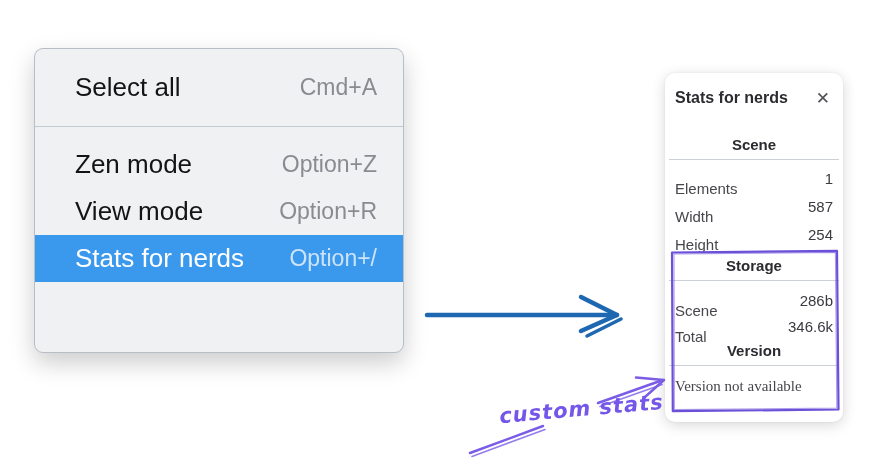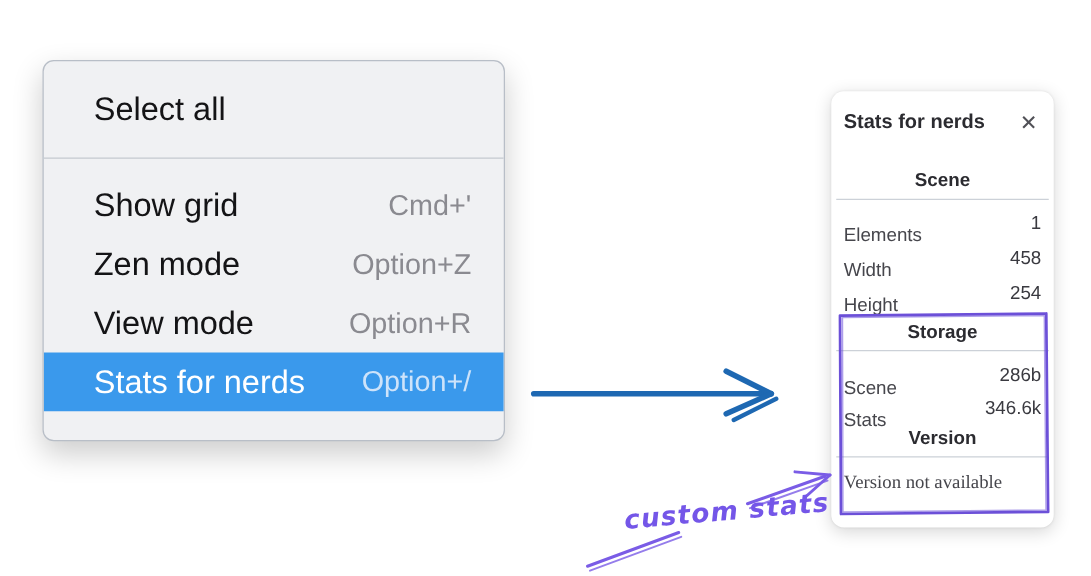--- a/index.html
+++ b/index.html
@@ -141,26 +141,23 @@
   }
 </style>
 </head>
 <body>
 
 <div class="canvas">
 
   <div class="menu">
     <div class="menu-item first">
       <span>Select all</span>
+      <span class="shortcut">Cmd+A</span>
     </div>
     <div class="menu-sep"></div>
-    <div class="menu-item">
-      <span>Show grid</span>
-      <span class="shortcut">Cmd+'</span>
-    </div>
     <div class="menu-item">
       <span>Zen mode</span>
       <span class="shortcut">Option+Z</span>
     </div>
     <div class="menu-item">
       <span>View mode</span>
       <span class="shortcut">Option+R</span>
     </div>
     <div class="menu-item highlight">
       <span>Stats for nerds</span>
@@ -175,35 +172,35 @@
     </div>
 
     <div class="section-heading sh-scene">Scene</div>
     <hr class="divider">
     <div class="stat-row">
       <span class="stat-label">Elements</span>
       <span class="stat-value">1</span>
     </div>
     <div class="stat-row">
       <span class="stat-label">Width</span>
-      <span class="stat-value">458</span>
+      <span class="stat-value">587</span>
     </div>
     <div class="stat-row">
       <span class="stat-label">Height</span>
       <span class="stat-value">254</span>
     </div>
 
     <div class="section-heading sh-storage">Storage</div>
     <hr class="divider">
     <div class="stat-row compact gap-top">
       <span class="stat-label">Scene</span>
       <span class="stat-value">286b</span>
     </div>
     <div class="stat-row compact">
-      <span class="stat-label">Stats</span>
+      <span class="stat-label">Total</span>
       <span class="stat-value">346.6k</span>
     </div>
 
     <div class="section-heading sh-version">Version</div>
     <hr class="divider">
     <div class="version-note">Version not available</div>
   </div>
 
   <svg class="overlay" viewBox="0 0 873 461" xmlns="http://www.w3.org/2000/svg">
 

